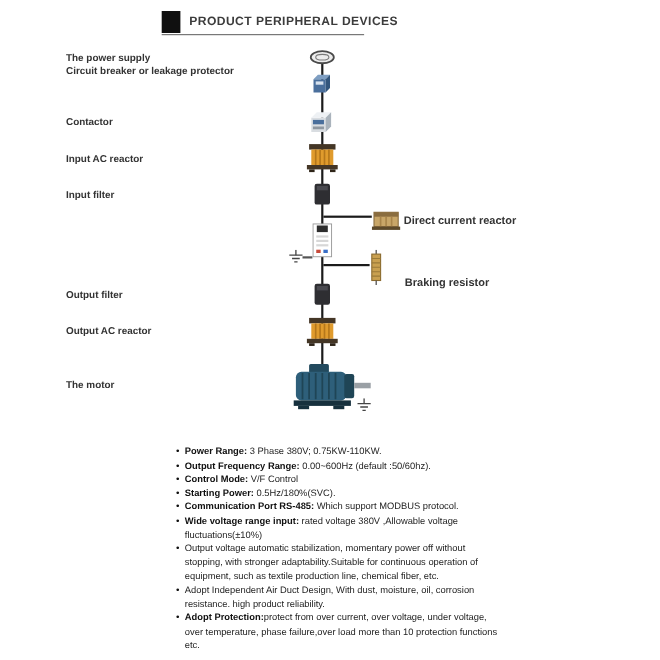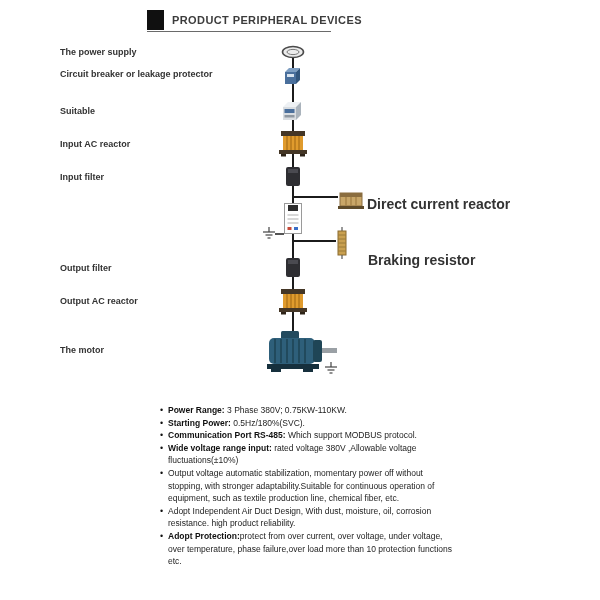--- a/index.html
+++ b/index.html
@@ -11,21 +11,21 @@
               letter-spacing:.4px;color:#3c3c3c;white-space:nowrap;}
   .title-rule{position:absolute;left:147px;top:31px;width:184px;height:1px;background:#6a6a6a;}
   
   .vline{position:absolute;left:292px;top:56px;width:2px;height:282px;background:#1b1b1b;}
   .hbranch{position:absolute;height:2px;background:#1b1b1b;}
   .dc-branch{left:294px;top:196px;width:44px;}
   .brake-branch{left:294px;top:240px;width:42px;}
   .gnd-link{position:absolute;left:275px;top:233px;width:9px;height:1.5px;background:#555;}
   .dev-label{position:absolute;left:60px;width:218px;text-align:left;font-size:9px;
              font-weight:600;color:#333;white-space:nowrap;}
-  .dev-label-r{position:absolute;font-size:14px;font-weight:600;color:#333;white-space:nowrap;}
+  .dev-label-r{position:absolute;font-size:10px;font-weight:600;color:#333;white-space:nowrap;}
   .icon{position:absolute;line-height:0;}
   
   .specs{position:absolute;left:160px;top:404px;width:296px;list-style:none;margin:0;padding:0;
          font-size:8.5px;line-height:12.6px;color:#1d1d1d;}
   .specs li{position:relative;padding-left:8px;}
   .specs li::before{content:"\2022";position:absolute;left:0;top:0;font-size:9px;color:#111;}
   .b{font-weight:700;color:#101010;}
 </style>
 </head>
 <body>
@@ -35,22 +35,22 @@
   <div class="title-square"></div>
   <div class="page-title">PRODUCT PERIPHERAL DEVICES</div>
   <div class="title-rule"></div>
 
   <div class="vline"></div>
   <div class="hbranch dc-branch"></div>
   <div class="hbranch brake-branch"></div>
   <div class="gnd-link"></div>
 
   <div class="dev-label" style="top:47px">The power supply</div>
-  <div class="dev-label" style="top:69px">Circuit breaker or leakage protector</div>
-  <div class="dev-label" style="top:106px">Suitable</div>
+  <div class="dev-label" style="top:59px">Circuit breaker or leakage protector</div>
+  <div class="dev-label" style="top:106px">Contactor</div>
   <div class="dev-label" style="top:139px">Input AC reactor</div>
   <div class="dev-label" style="top:263px">Output filter</div>
   <div class="dev-label" style="top:172px">Input filter</div>
   <div class="dev-label" style="top:296px">Output AC reactor</div>
   <div class="dev-label" style="top:345px">The motor</div>
 
   <div class="dev-label-r" style="left:367px;top:196px">Direct current reactor</div>
   <div class="dev-label-r" style="left:368px;top:252px">Braking resistor</div>
 
   <span class="icon" style="left:281px;top:45px">
@@ -188,20 +188,22 @@
     <svg width="14" height="13" viewBox="0 0 14 13">
       <line x1="7" y1="0" x2="7" y2="5" stroke="#444" stroke-width="1.2"></line>
       <line x1="1" y1="5" x2="13" y2="5" stroke="#444" stroke-width="1.2"></line>
       <line x1="3.5" y1="8" x2="10.5" y2="8" stroke="#444" stroke-width="1.2"></line>
       <line x1="5.5" y1="11" x2="8.5" y2="11" stroke="#444" stroke-width="1.2"></line>
     </svg>
   </span>
 
   <ul class="specs">
     <li><span class="b">Power Range:</span><span> 3 Phase 380V; 0.75KW-110KW.</span></li>
+    <li><span class="b">Output Frequency Range:</span><span> 0.00~600Hz (default :50/60hz).</span></li>
+    <li><span class="b">Control Mode:</span><span> V/F Control</span></li>
     <li><span class="b">Starting Power:</span><span> 0.5Hz/180%(SVC).</span></li>
     <li><span class="b">Communication Port RS-485:</span><span> Which support MODBUS protocol.</span></li>
     <li><span class="b">Wide voltage range input:</span><span> rated voltage 380V ,Allowable voltage fluctuations(±10%)</span></li>
     <li><span class="b"></span><span>Output voltage automatic stabilization, momentary power off without stopping, with stronger adaptability.Suitable for continuous operation of equipment, such as textile production line, chemical fiber, etc.</span></li>
     <li><span class="b"></span><span>Adopt Independent Air Duct Design,  With dust, moisture, oil, corrosion resistance. high product reliability.</span></li>
     <li><span class="b">Adopt Protection:</span><span>protect from over current, over voltage, under voltage, over temperature, phase failure,over load more than 10 protection functions etc.</span></li>
   </ul>
 
 </div>
 

